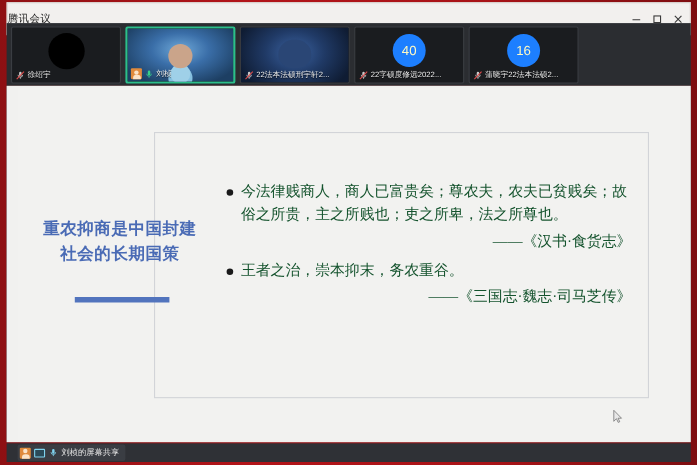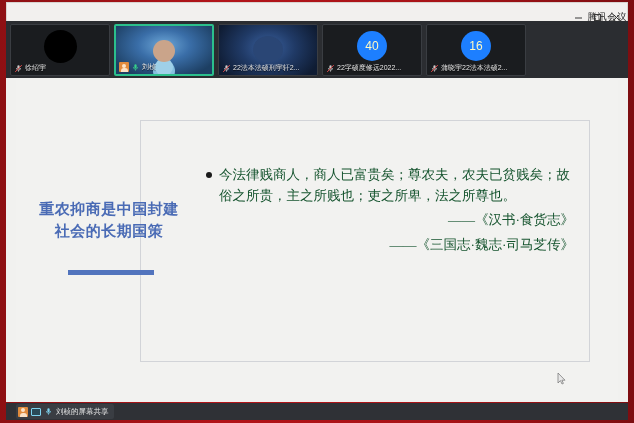--- a/index.html
+++ b/index.html
@@ -23,21 +23,21 @@
 
   
   .title-bar {
     position: absolute;
     left: 6px; top: 2px; right: 6px;
     height: 30px;
     background: #f2f0ee;
     border: 1px solid #d8d4d0;
     display: flex;
     align-items: center;
-    justify-content: flex-end;
+    justify-content: flex-start;
   }
   .title-bar-text {
     font-size: 9.5px;
     color: #1d1d1d;
     letter-spacing: .4px;
   }
   .win-controls {
     position: absolute;
     right: 2px; top: 0;
     height: 100%;
@@ -408,20 +408,24 @@
 
           <div class="bullet-block">
             <div class="bullet-row">
               <span class="bullet-dot"></span>
               <span class="bullet-text">今法律贱商人，商人已富贵矣；尊农夫，农夫已贫贱矣；故俗之所贵，主之所贱也；吏之所卑，法之所尊也。</span>
             </div>
             <div class="attribution">——《汉书·食货志》</div>
           </div>
 
           <div class="bullet-block">
+            <div class="bullet-row">
+              <span class="bullet-dot"></span>
+              <span class="bullet-text">王者之治，崇本抑末，务农重谷。</span>
+            </div>
             <div class="attribution">——《三国志·魏志·司马芝传》</div>
           </div>
 
         </div>
 
         <svg class="cursor" viewBox="0 0 9 13">
           <path d="M1 1 L1 11 L3.4 8.6 L5 12 L6.4 11.4 L4.9 8.2 L8 8.2 Z" fill="#e8e8e8" stroke="#707070" stroke-width="0.7"></path>
         </svg>
 
       </div>

